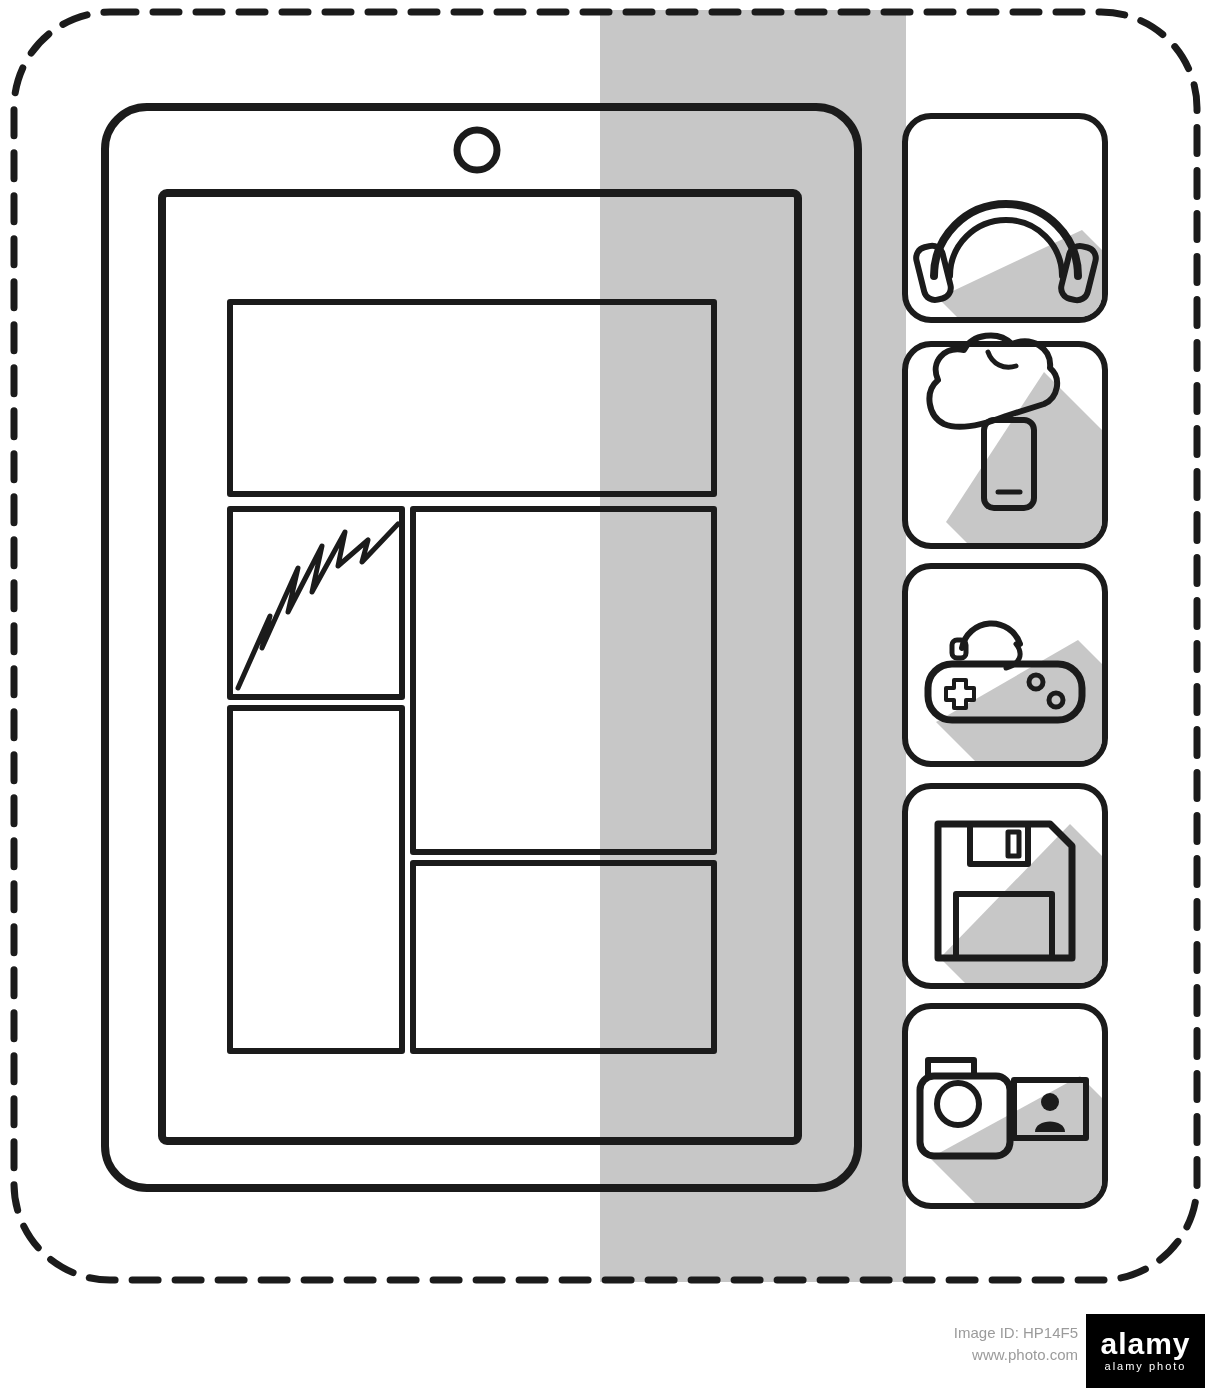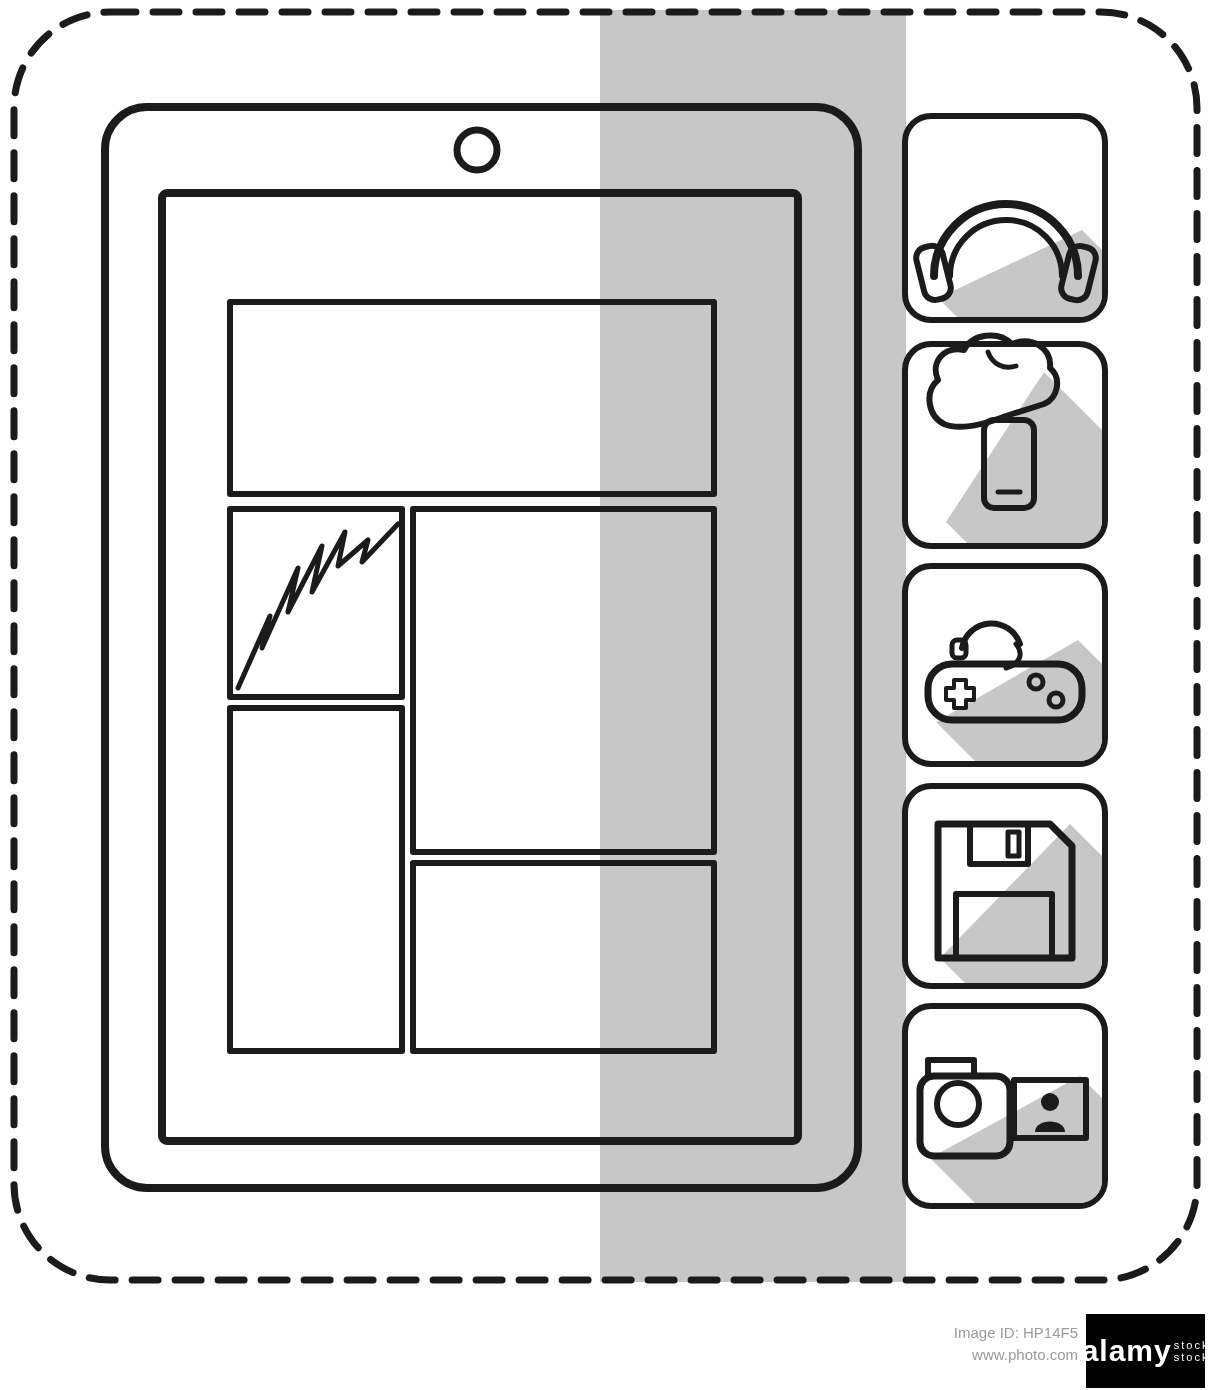--- a/index.html
+++ b/index.html
@@ -33,21 +33,21 @@
   }
   .wm-badge {
     position: absolute;
     left: 1086px;
     top: 1314px;
     width: 119px;
     height: 74px;
     background: #000000;
     color: #ffffff;
     display: flex;
-    flex-direction: row;
+    flex-direction: column;
     align-items: center;
     justify-content: center;
     gap: 2px;
   }
   .wm-badge .brand {
     font-size: 30px;
     font-weight: bold;
     letter-spacing: 1px;
     line-height: 28px;
   }
@@ -183,16 +183,16 @@
     </g>
   </svg>
 
   <div class="wm-text">
     <div>Image ID: HP14F5</div>
     <div>www.photo.com</div>
   </div>
 
   <div class="wm-badge">
     <div class="brand">alamy</div>
-    <div class="tagline">stock stock</div>
+    <div class="tagline">alamy photo</div>
   </div>
 
 </div>
 
 </body></html>

